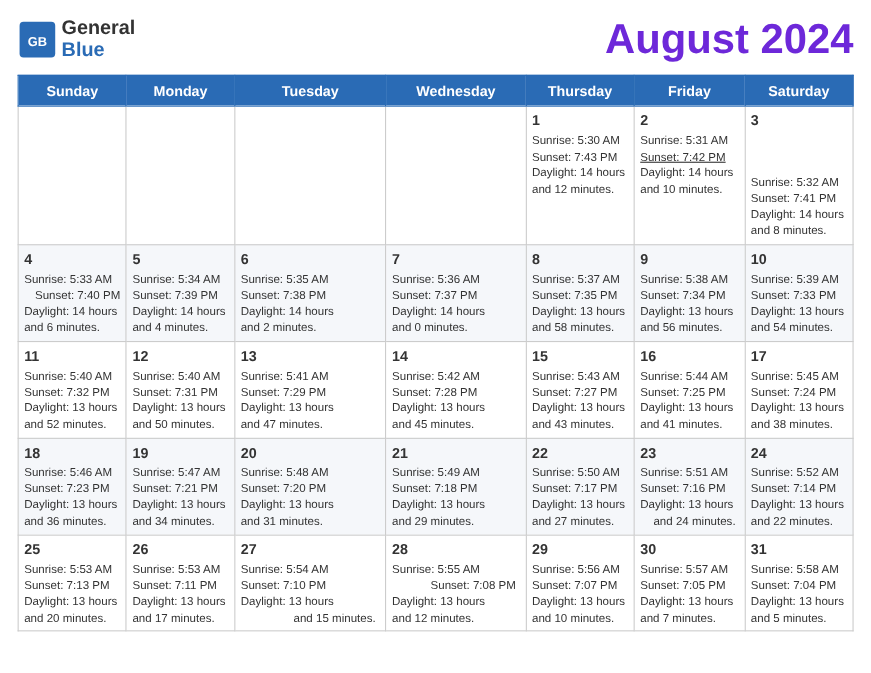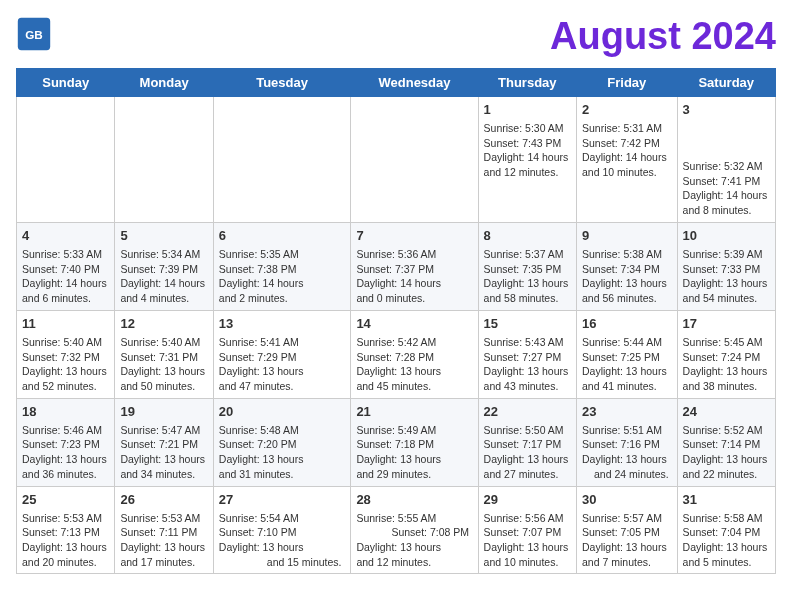--- a/index.html
+++ b/index.html
@@ -83,20 +83,26 @@
   </style>
 </head>
 <body>
 
 <div class="header-area">
   <div class="logo">
     <svg class="logo-icon" viewBox="0 0 40 40">
       <rect x="2" y="2" width="36" height="36" rx="4" fill="#2a6bb5"></rect>
       <text x="20" y="26" text-anchor="middle" fill="white" font-size="13" font-weight="bold" font-family="Arial">GB</text>
     </svg>
+    <div>
+      <div class="logo-text">
+        <span>General</span><br>
+        <span class="blue">Blue</span>
+      </div>
+    </div>
   </div>
   <div class="title-area">
     <div class="main-title">August 2024</div>
   </div>
 </div>
 
 <table>
   <thead>
     <tr>
     <th>Sunday</th>
@@ -117,37 +123,37 @@
         <td>
           <span class="day-num">1</span>
           <span style="display: block;">Sunrise: 5:30 AM</span>
           <span style="display: block;">Sunset: 7:43 PM</span>
           <span style="display: block;">Daylight: 14 hours</span>
           <span style="display: block;">and 12 minutes.</span>
         </td>
         <td>
           <span class="day-num">2</span>
           <span style="display: block;">Sunrise: 5:31 AM</span>
-          <span style="display: block;">Sunset: 7:42 PM</span>
+          <span style="display: block; text-decoration: underline;">Sunset: 7:42 PM</span>
           <span style="display: block;">Daylight: 14 hours</span>
           <span style="display: block;">and 10 minutes.</span>
         </td>
         <td>
           <span class="day-num">3</span>
           <span style="display: block; margin-top: 40px;">Sunrise: 5:32 AM</span>
           <span style="display: block;">Sunset: 7:41 PM</span>
           <span style="display: block;">Daylight: 14 hours</span>
           <span style="display: block;">and 8 minutes.</span>
         </td>
       </tr>
       <tr>
         <td>
           <span class="day-num">4</span>
           <span style="display: block;">Sunrise: 5:33 AM</span>
-          <span style="display: block;">Sunset: 7:40 PM</span>
+          <span style="display: block; text-align: right;">Sunset: 7:40 PM</span>
           <span style="display: block;">Daylight: 14 hours</span>
           <span style="display: block;">and 6 minutes.</span>
         </td>
         <td>
           <span class="day-num">5</span>
           <span style="display: block;">Sunrise: 5:34 AM</span>
           <span style="display: block;">Sunset: 7:39 PM</span>
           <span style="display: block;">Daylight: 14 hours</span>
           <span style="display: block;">and 4 minutes.</span>
         </td>

